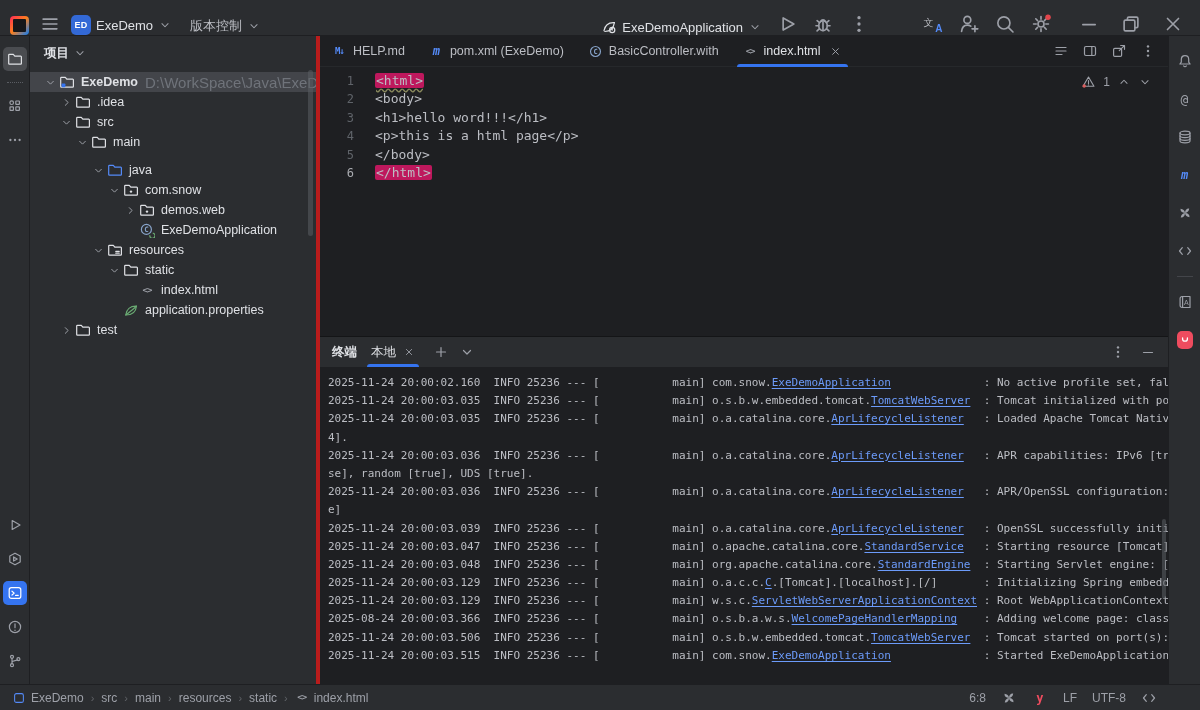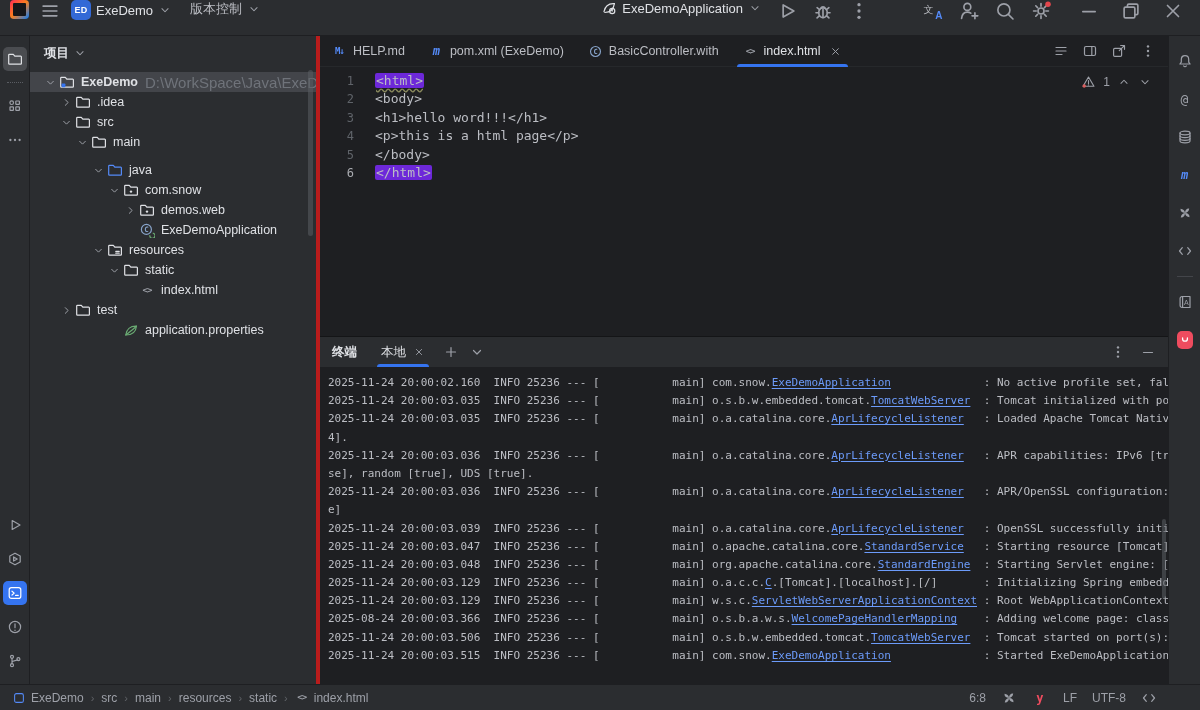--- a/index.html
+++ b/index.html
@@ -12,21 +12,21 @@
   .md{color:#548af7;font-size:9px;letter-spacing:-1px;}
   .ang{color:#9da0a8;font-size:9px;letter-spacing:-1px;}
   .yred{color:#ef4c5f;font-size:12px;}
   .transg{position:relative;width:19px;height:17px;display:inline-block;}
   .transg .wen{position:absolute;left:0;top:0;font-size:10px;color:#bcbec4;}
   .transg .ay{position:absolute;right:0;bottom:-1px;font-size:10px;font-weight:700;color:#548af7;}
   .redplug{width:18px;height:18px;border-radius:5px;background:#ef4c5f;display:inline-flex;align-items:center;justify-content:center;}
   .redplug svg{width:12px;height:12px;}
 
   
-  .titlebar{height:36px;background:#2b2d30;display:flex;align-items:flex-start;gap:10px;
+  .titlebar{height:36px;background:#2b2d30;display:flex;align-items:flex-end;gap:10px;
             padding:0 10px;box-sizing:border-box;border-bottom:1px solid #1e1f22;}
   .ijlogo{width:19px;height:19px;border-radius:4px;flex:none;
           background:linear-gradient(135deg,#fe2857 0%,#fc801d 48%,#087cfa 100%);position:relative;}
   .ijlogo::after{content:"";position:absolute;inset:3px;background:#16171a;border-radius:1px;}
   .tbtn{color:#9da0a8;width:22px;height:22px;border-radius:4px;display:inline-flex;align-items:center;justify-content:center;}
   .proj-widget,.vcs-widget,.run-widget{display:flex;align-items:center;gap:5px;color:#dfe1e5;}
   .edbadge{width:20px;height:20px;border-radius:5px;background:#3369d6;color:#fff;font-size:9px;font-weight:700;
            display:inline-flex;align-items:center;justify-content:center;letter-spacing:.3px;}
   .vcs-widget{color:#bcbec4;margin-left:8px;}
   .chev{width:14px;height:14px;color:#9da0a8;}
@@ -76,33 +76,33 @@
   .tab.active::after{content:"";position:absolute;left:6px;right:6px;bottom:-1px;height:3px;
                      background:#3574f0;border-radius:3px 3px 0 0;}
   .tab .close{width:13px;height:13px;color:#9da0a8;margin-left:2px;}
   .tabbar-right{margin-left:auto;display:flex;align-items:center;gap:13px;padding-right:12px;color:#9da0a8;}
   .editor{flex:1;position:relative;background:#1e1f22;padding-top:5px;overflow:hidden;
           font-family:"DejaVu Sans Mono","Liberation Mono",monospace;font-size:13px;}
   .cl{display:flex;height:18.4px;line-height:18.4px;}
   .cl .num{width:34px;text-align:right;color:#5f6369;font-size:12px;flex:none;
            font-family:"DejaVu Sans Mono","Liberation Mono",monospace;}
   .cl .txt{padding-left:21px;color:#bcbec4;white-space:pre;}
-  .tok{background:#6d28d9;border-radius:2px;padding:0 1px;}
+  .tok{background:#be185d;border-radius:2px;padding:0 1px;}
   .wave{text-decoration:underline;text-decoration-style:wavy;text-decoration-color:#8a8a5c;text-underline-offset:3px;}
   .cl.current .num{color:#a9abb0;}
   .inspect{position:absolute;top:7px;right:16px;display:flex;align-items:center;gap:7px;color:#9da0a8;
            font-family:"Liberation Sans",sans-serif;font-size:12px;}
   .inspect .g{width:14px;height:14px;}
   .inspect .wt{width:15px;height:15px;}
 
   
   .terminal{height:348px;border-top:1px solid #141517;display:flex;flex-direction:column;
             background:#2b2d30;box-sizing:border-box;flex:none;}
   .term-head{height:30px;display:flex;align-items:center;padding:0 12px;gap:10px;flex:none;}
-  .term-title{color:#dfe1e5;font-weight:700;font-size:12.5px;margin-right:10px;}
+  .term-title{color:#dfe1e5;font-weight:700;font-size:12.5px;margin-right:0;}
   .term-tab{position:relative;height:100%;display:flex;align-items:center;gap:7px;color:#dfe1e5;
             font-size:12.5px;padding:0 4px;}
   .term-tab::after{content:"";position:absolute;left:0;right:0;bottom:0;height:3px;background:#3574f0;
                    border-radius:3px 3px 0 0;}
   .term-tab .close{width:12px;height:12px;color:#9da0a8;}
   .term-actions{display:flex;align-items:center;gap:10px;color:#9da0a8;margin-left:4px;}
   .term-right{margin-left:auto;display:flex;align-items:center;gap:14px;color:#9da0a8;}
   .term-content{flex:1;background:#1e1f22;position:relative;padding:7px 0 0 8px;overflow:hidden;
                 font-family:"DejaVu Sans Mono","Liberation Mono",monospace;font-size:11px;}
   .logline{height:18.2px;line-height:18.2px;white-space:pre;color:#bcbec4;}
@@ -471,44 +471,44 @@
           </span>
           <span class="lbl">static</span>
         </div>
         <div class="trow" style="padding-left: 92px;">
           <span class="chevslot"></span>
           <span class="g ticon">
             <span class="tg ang">&lt;&gt;</span>
           </span>
           <span class="lbl">index.html</span>
         </div>
-        <div class="trow" style="padding-left: 28px;">
-          <span class="chevslot">
-            <span class="g">
-              <svg viewBox="0 0 16 16" fill="none" stroke="currentColor" stroke-width="1.2" stroke-linecap="round" stroke-linejoin="round">
-                <path d="M6.5 4.5 10 8l-3.5 3.5"></path>
-              </svg>
-            </span>
-          </span>
-          <span class="g ticon">
-            <svg viewBox="0 0 16 16" fill="none" stroke="currentColor" stroke-width="1.2" stroke-linecap="round" stroke-linejoin="round">
-              <path d="M1.7 4.1c0-.4.3-.7.7-.7h3.9l1.5 1.8h5.9a.7.7 0 0 1 .7.7v6.5a.7.7 0 0 1-.7.7H2.4a.7.7 0 0 1-.7-.7Z"></path>
-            </svg>
-          </span>
-          <span class="lbl">test</span>
-        </div>
         <div class="trow" style="padding-left: 76px;">
           <span class="chevslot"></span>
           <span class="g ticon">
             <svg viewBox="0 0 16 16" fill="none" stroke="#6aab73" stroke-width="1.2" stroke-linecap="round" stroke-linejoin="round">
               <path d="M2.8 13C3.4 7.6 7.2 4 13.4 4.2c-.5 5.6-4.2 8.8-10.6 8.8Z"></path>
               <path d="M2.8 13C6 10.5 9.6 7.8 13.4 4.2"></path>
             </svg>
           </span>
           <span class="lbl">application.properties</span>
+        </div>
+        <div class="trow" style="padding-left: 28px;">
+          <span class="chevslot">
+            <span class="g">
+              <svg viewBox="0 0 16 16" fill="none" stroke="currentColor" stroke-width="1.2" stroke-linecap="round" stroke-linejoin="round">
+                <path d="M6.5 4.5 10 8l-3.5 3.5"></path>
+              </svg>
+            </span>
+          </span>
+          <span class="g ticon">
+            <svg viewBox="0 0 16 16" fill="none" stroke="currentColor" stroke-width="1.2" stroke-linecap="round" stroke-linejoin="round">
+              <path d="M1.7 4.1c0-.4.3-.7.7-.7h3.9l1.5 1.8h5.9a.7.7 0 0 1 .7.7v6.5a.7.7 0 0 1-.7.7H2.4a.7.7 0 0 1-.7-.7Z"></path>
+            </svg>
+          </span>
+          <span class="lbl">test</span>
         </div>
       </div>
     <div class="vscroll" style="right:3px;top:34px;width:5px;height:166px;"></div>
   </div>
 
   <div class="center">
     <div class="tabbar">
       <div id="tabs" style="display:flex;height:100%;">
           <div class="tab">
             <span class="g">

